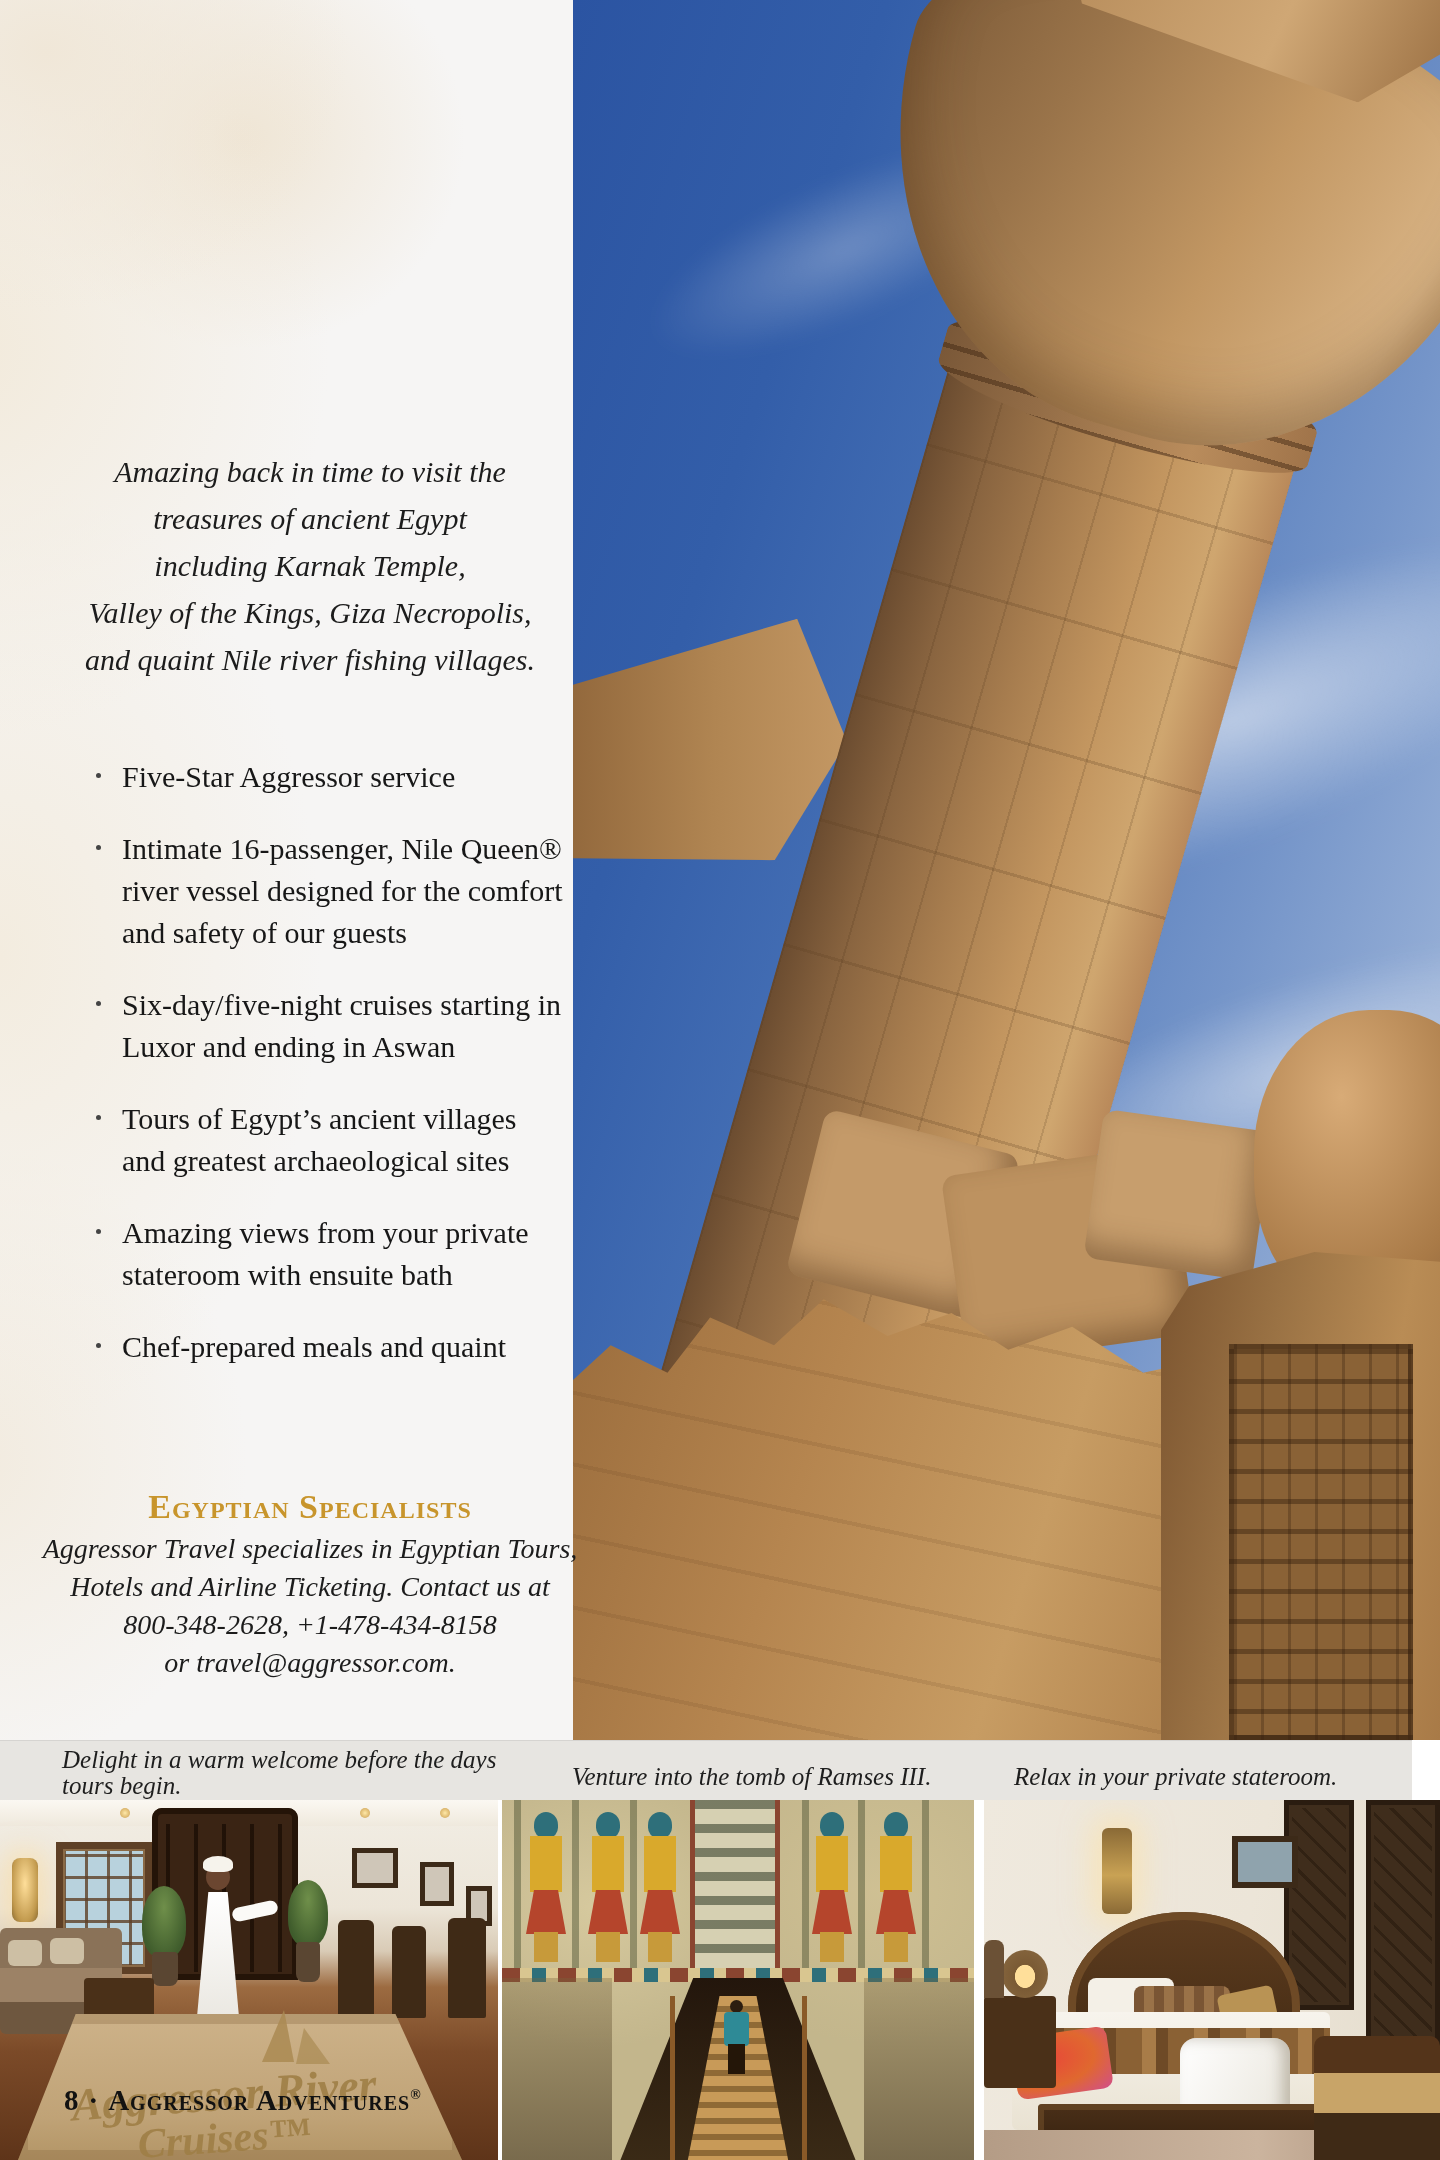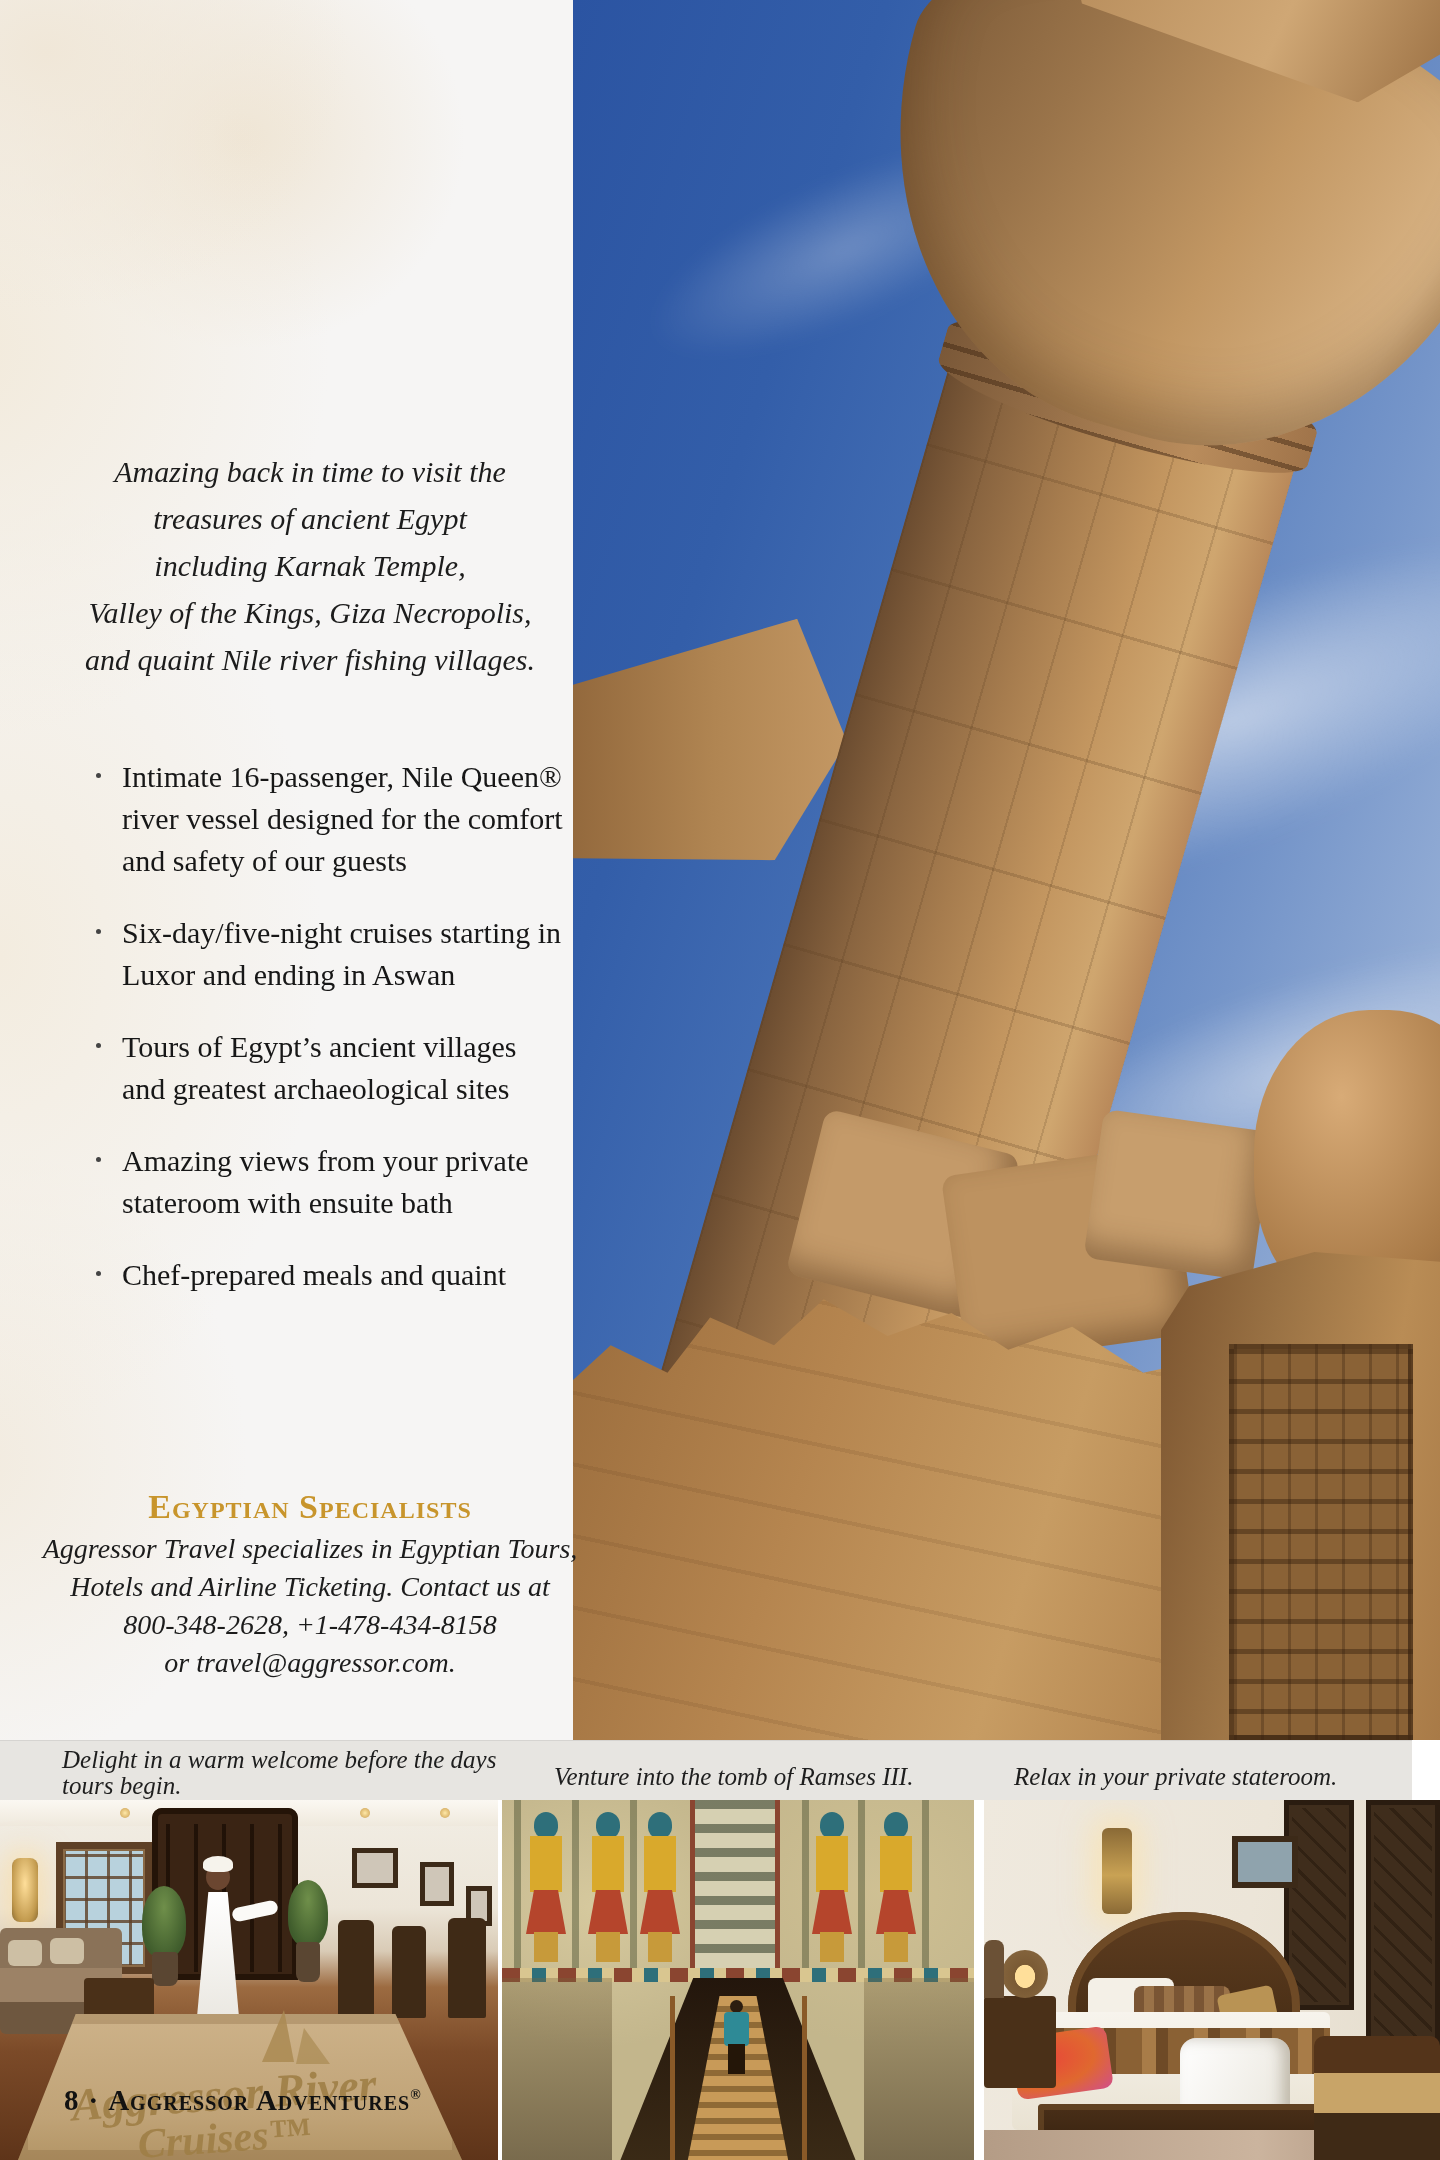--- a/index.html
+++ b/index.html
@@ -115,21 +115,21 @@
     position:absolute; right:-64px; top:1010px; width:250px; height:310px; border-radius:46%;
     background:radial-gradient(at 35% 28%, #d8ab77, #a97a47 62%, #7c5530);
   }
   
   .caption-band {
     position:absolute; left:0; top:1740px; width:1412px; height:60px;
     background:#e7e5e1; border-top:1px solid rgba(0,0,0,.07); z-index:25;
   }
   .cap { position:absolute; font-style:italic; font-size:25px; line-height:26px; color:#1e1e1e; white-space:pre-line; }
   .cap.c-lobby { left:62px; top:6px; }
-  .cap.c-tomb { left:554px; top:23px; }
+  .cap.c-tomb { left:572px; top:23px; }
   .cap.c-stateroom { left:1014px; top:23px;font-style:italic; }
   
   .photo-strip { position:absolute; left:0; top:1800px; width:1440px; height:360px; }
   .bp { position:absolute; top:0; height:360px; overflow:hidden; }
   
   .lobby { left:0; width:498px;
     background:linear-gradient(180deg,#f2eee5 0%,#ece5d8 30%,#d9cbb6 42%,#9c6b41 52%,#7b4a28 70%,#5e3419 100%); }
   .lobby-ceiling { position:absolute; left:0; top:0; width:498px; height:26px;
     background:linear-gradient(180deg,#fbf8f2,#efe9dd); }
   .downlight { position:absolute; top:8px; width:10px; height:10px; border-radius:50%;
@@ -265,20 +265,21 @@
   </div>
 
 
   <p class="intro">Amazing back in time to visit the
 treasures of ancient Egypt
 including Karnak Temple,
 Valley of the Kings, Giza Necropolis,
 and quaint Nile river fishing villages.</p>
 
   <ul class="bullets">
+    <li>Five-Star Aggressor service</li>
     <li>Intimate 16-passenger, Nile Queen®
 river vessel designed for the comfort
 and safety of our guests</li>
     <li>Six-day/five-night cruises starting in
 Luxor and ending in Aswan</li>
     <li>Tours of Egypt’s ancient villages
 and greatest archaeological sites</li>
     <li>Amazing views from your private
 stateroom with ensuite bath</li>
     <li>Chef-prepared meals and quaint</li>

